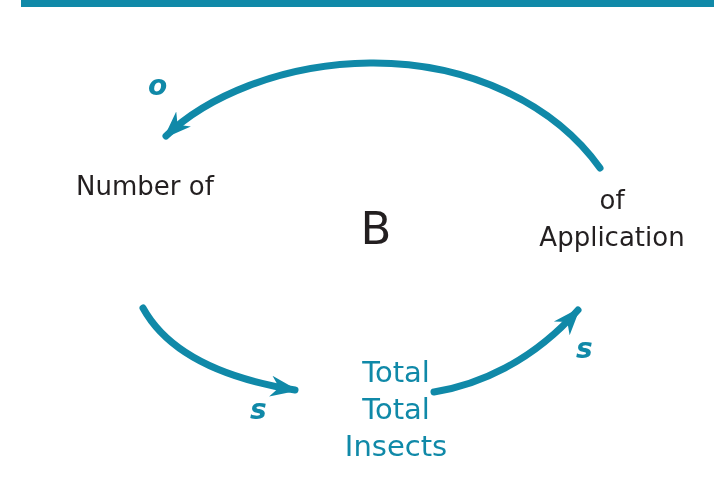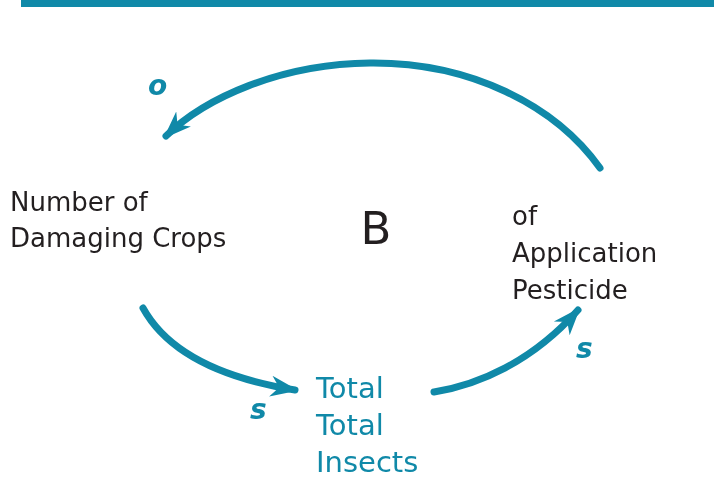--- a/index.html
+++ b/index.html
@@ -31,26 +31,25 @@
     height: 499px;
   }
   .arrows-layer path.link {
     fill: none;
     stroke: var(--accent, #1089a8);
     stroke-width: 7;
     stroke-linecap: round;
   }
   .node {
     position: absolute;
-    text-align: left;
+    text-align: center;
     color: #231f20;
     font-size: 26px;
     line-height: 36px;
     white-space: nowrap;
-    margin-top: 16px;
   }
   .node .nline { white-space: nowrap; }
   .node.teal {
     color: var(--accent, #1089a8);
     font-size: 29px;
     line-height: 37px;
   }
   .node-insects   { left: 10px;  top: 168px; width: 270px; }
   .node-pesticide { left: 512px; top: 182px; width: 200px; line-height: 37px; }
   .node-damage    { left: 316px; top: 354px; width: 160px; }
@@ -89,29 +88,27 @@
         <path d="M0,0.5 L12,5 L0,9.5 L3.6,5 Z" fill="#1089a8"></path>
       </marker>
     </defs>
     <path class="link" d="M 600 168 C 555 105, 470 62, 370 63 C 280 64, 205 98, 166 136" marker-end="url(#arrowhead)"></path>
     <path class="link" d="M 143 308 C 165 348, 215 377, 295 390" marker-end="url(#arrowhead)"></path>
     <path class="link" d="M 434 392 C 478 385, 532 362, 578 310" marker-end="url(#arrowhead)"></path>
   </svg>
 
   <div class="node node-insects">
     <div class="nline">Number of</div>
-    <div class="nline">Damaging Crops</div>
   </div>
 
   <div class="loop-label">B</div>
 
   <div class="node node-pesticide">
     <div class="nline">of</div>
     <div class="nline">Application</div>
-    <div class="nline">Pesticide</div>
   </div>
 
   <div class="node teal node-damage">
     <div class="nline">Total</div>
     <div class="nline">Total</div>
     <div class="nline">Insects</div>
   </div>
 
   <div class="polarity polarity-o">o</div>
   <div class="polarity polarity-s1">s</div>

